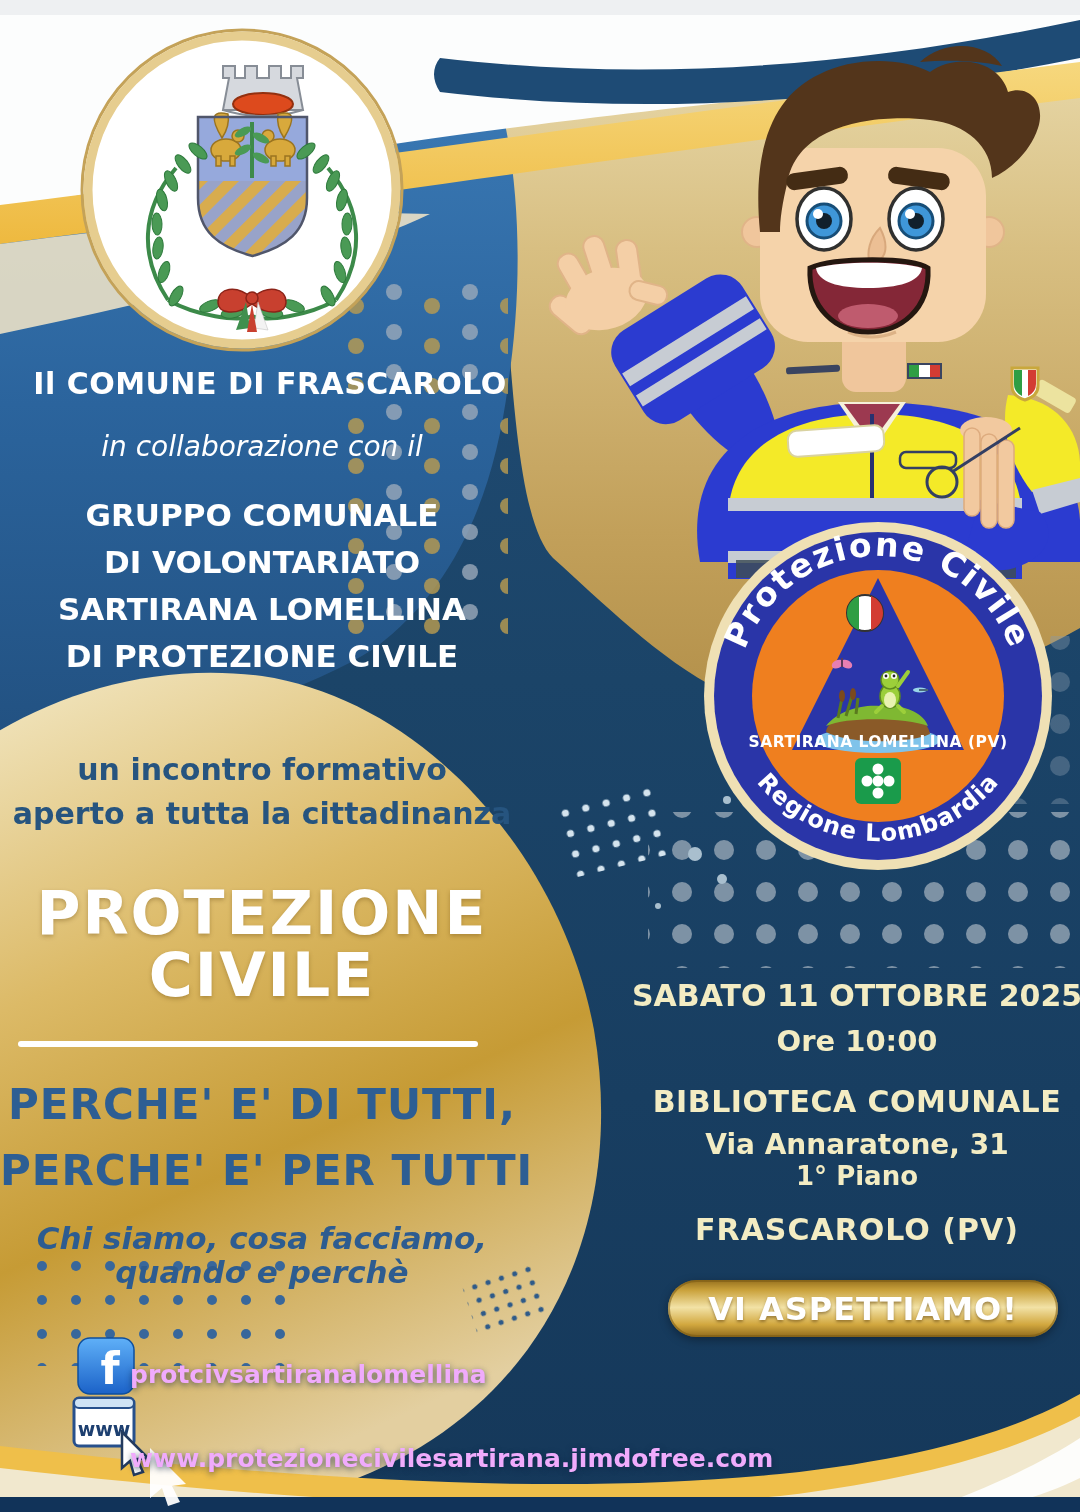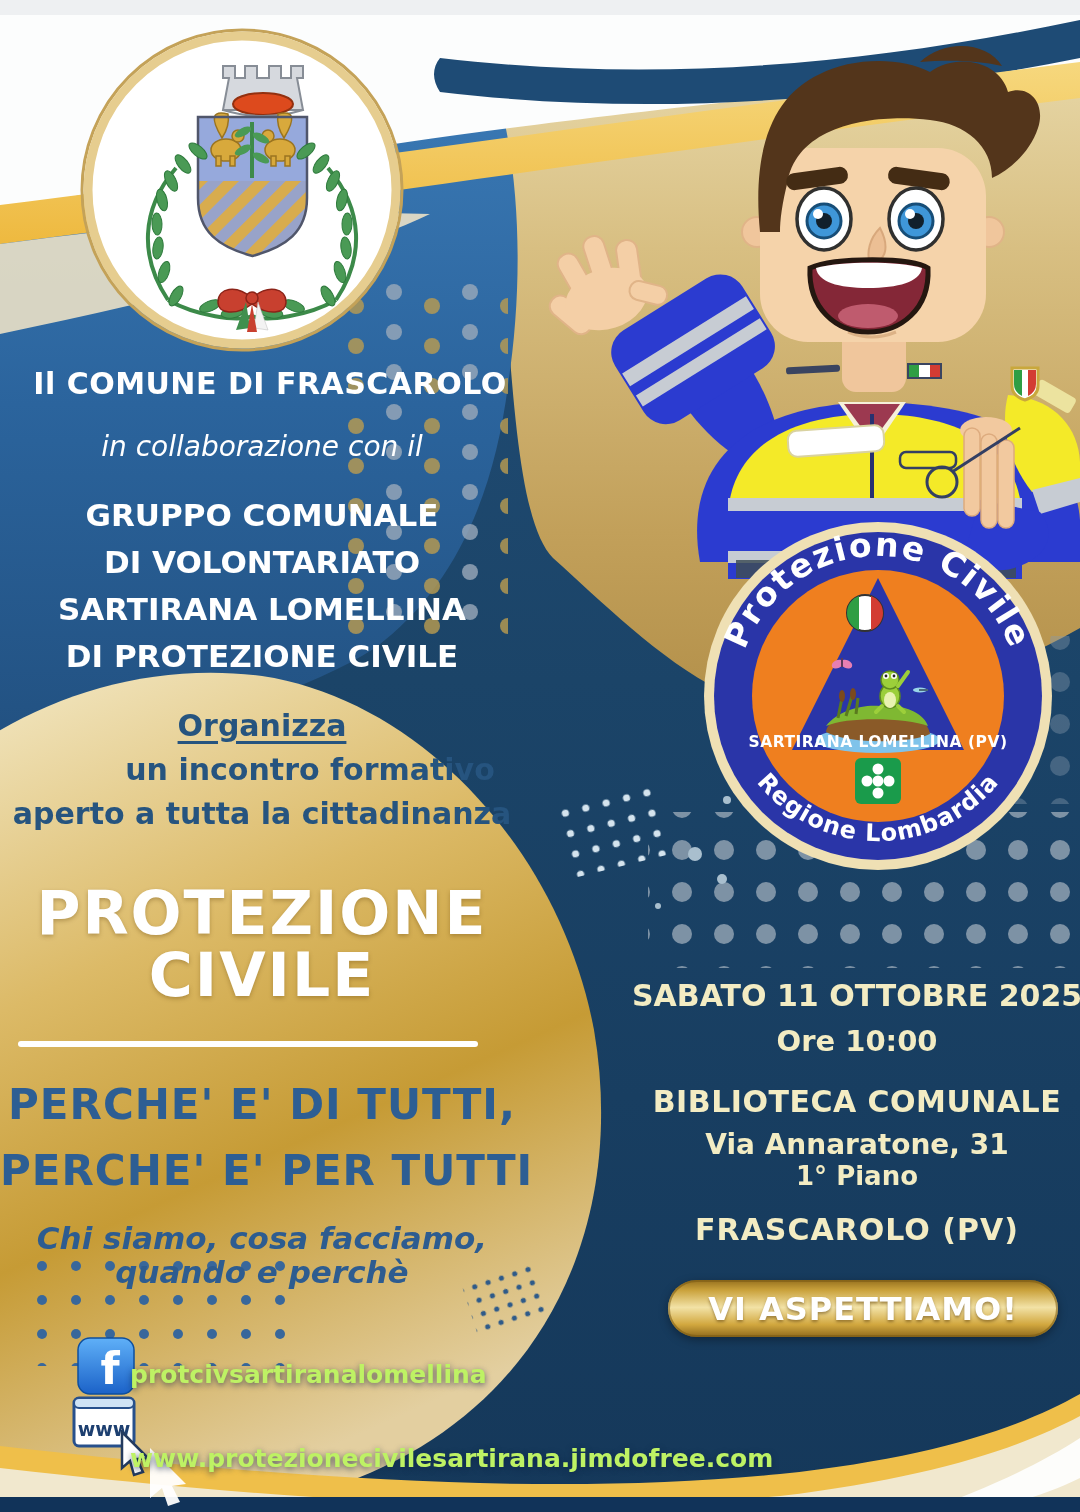--- a/index.html
+++ b/index.html
@@ -11,33 +11,33 @@
   .white{color:#ffffff;}
   .blueink{color:#26547f;}
   .slogan{color:#2d5e93;}
   .cream{color:#f3ecc3;}
   .l-comune{top:366px;font-size:30px;font-weight:bold;letter-spacing:.5px;padding-left:8px;}
   .l-collab{top:430px;font-size:28px;font-style:italic;}
   .group-line{font-size:31px;font-weight:bold;line-height:47px;}
   .group-block{top:492px;}
   .l-organizza{top:708px;font-size:30px;font-weight:bold;text-decoration:underline;
                text-decoration-thickness:3px;text-underline-offset:5px;}
-  .l-inc1{top:752px;font-size:30px;font-weight:bold;margin-left:48px;}
+  .l-inc1{top:752px;font-size:30px;font-weight:bold;}
   .l-inc2{top:796px;font-size:30px;font-weight:bold;}
   .big{font-size:60px;font-weight:bold;letter-spacing:2px;text-shadow:0 2px 4px rgba(96,66,12,.35);}
   .big1{top:878px;}
   .big2{top:940px;}
   .divider{position:absolute;left:18px;top:1041px;width:460px;height:6px;border-radius:3px;background:#ffffff;}
   .per{font-size:42px;font-weight:bold;letter-spacing:1px;}
   .per1{top:1080px;}
   .per2{top:1146px;text-align:right;}
   .chi{font-size:31px;font-weight:bold;font-style:italic;color:#2d5c90;}
   .chi1{top:1220px;}
   .chi2{top:1254px;}
-  .linktext{color:#bef264;font-weight:bold;text-shadow:0 2px 6px rgba(12,34,66,.65);}
+  .linktext{color:#f0abfc;font-weight:bold;text-shadow:0 2px 6px rgba(12,34,66,.65);}
   .fb-text{left:130px;top:1360px;font-size:25px;}
   .www-text{left:130px;top:1444px;font-size:25px;}
   .rcol{left:632px;width:450px;text-align:center;}
   .e-date{top:978px;font-size:30px;font-weight:bold;}
   .e-ore{top:1024px;font-size:29px;font-weight:bold;}
   .e-bib{top:1084px;font-size:30px;font-weight:bold;letter-spacing:.5px;}
   .e-via{top:1128px;font-size:28px;font-weight:bold;}
   .e-piano{top:1161px;font-size:26px;font-weight:bold;}
   .e-fra{top:1212px;font-size:30px;font-weight:bold;letter-spacing:1px;}
   .cta{position:absolute;left:668px;top:1280px;width:390px;height:57px;border-radius:33px;
@@ -368,21 +368,20 @@
 </svg>
 
 <div class="txt lcol l-comune white">Il COMUNE DI FRASCAROLO</div>
 <div class="txt lcol l-collab white">in collaborazione con il</div>
 <div class="txt lcol group-block">
   <div class="group-line white">GRUPPO COMUNALE</div>
   <div class="group-line white">DI VOLONTARIATO</div>
   <div class="group-line white">SARTIRANA LOMELLINA</div>
   <div class="group-line white">DI PROTEZIONE CIVILE</div>
 </div>
-<div class="txt lcol l-organizza blueink">Organizza</div>
 <div class="txt lcol l-inc1 blueink">un incontro formativo</div>
 <div class="txt lcol l-inc2 blueink">aperto a tutta la cittadinanza</div>
 <div class="txt lcol big big1 white">PROTEZIONE</div>
 <div class="txt lcol big big2 white">CIVILE</div>
 <div class="divider"></div>
 <div class="txt lcol per per1 slogan">PERCHE' E' DI TUTTI,</div>
 <div class="txt lcol per per2 slogan">PERCHE' E' PER TUTTI</div>
 <div class="txt lcol chi chi1">Chi siamo, cosa facciamo,</div>
 <div class="txt lcol chi chi2">quando e perchè</div>
 <div class="txt linktext fb-text">protcivsartiranalomellina</div>

